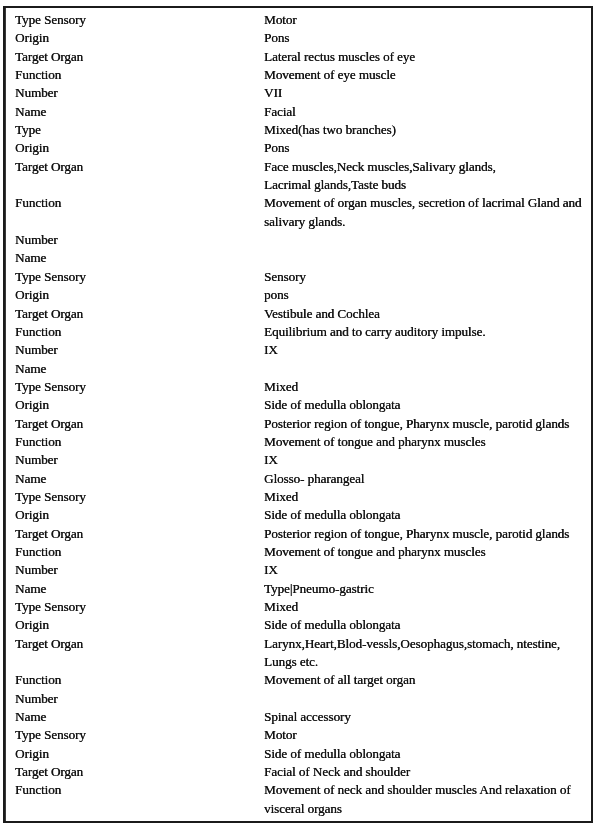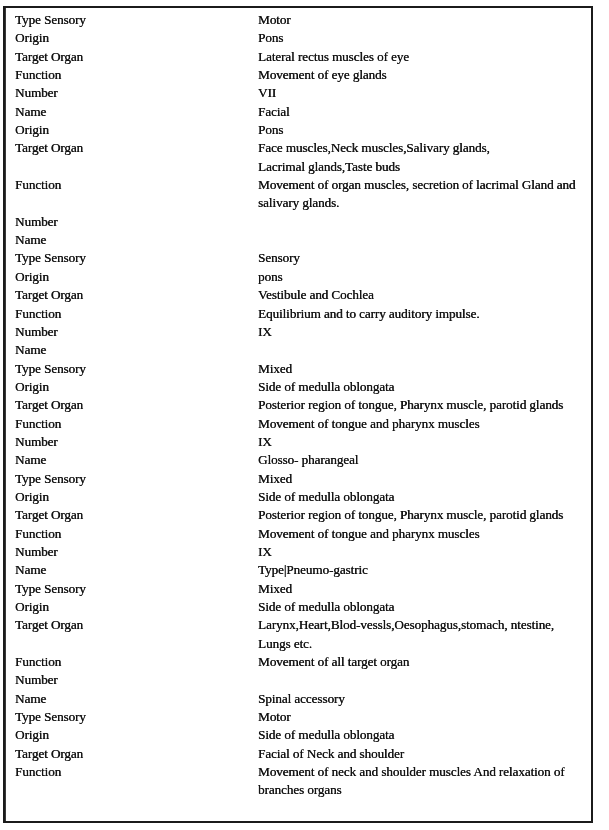--- a/index.html
+++ b/index.html
@@ -36,49 +36,54 @@
     align-items: flex-start;
     gap: 24px;
   }
   .cell-label {
     flex: 0 0 219px;
     max-width: 219px;
   }
   .cell-value {
     flex: 1 1 auto;
     white-space: pre-line;
+    margin-left: 6px;
   }
 </style>
 </head>
 <body>
 
 <div class="sheet" id="table-root">
     <div class="row">
       <div class="cell-label">Type Sensory</div>
       <div class="cell-value">Motor</div>
     </div>
     <div class="row">
       <div class="cell-label">Origin</div>
       <div class="cell-value">Pons</div>
     </div>
     <div class="row">
       <div class="cell-label">Target Organ</div>
       <div class="cell-value">Lateral rectus muscles of eye</div>
     </div>
     <div class="row">
       <div class="cell-label">Function</div>
-      <div class="cell-value">Movement of eye glands</div>
+      <div class="cell-value">Movement of eye muscle</div>
     </div>
     <div class="row">
       <div class="cell-label">Number</div>
       <div class="cell-value">VII</div>
     </div>
     <div class="row">
       <div class="cell-label">Name</div>
       <div class="cell-value">Facial</div>
+    </div>
+    <div class="row">
+      <div class="cell-label">Type</div>
+      <div class="cell-value">Mixed(has two branches)</div>
     </div>
     <div class="row">
       <div class="cell-label">Origin</div>
       <div class="cell-value">Pons</div>
     </div>
     <div class="row">
       <div class="cell-label">Target Organ</div>
       <div class="cell-value">Face muscles,Neck muscles,Salivary glands,
 Lacrimal glands,Taste buds</div>
     </div>
@@ -196,15 +201,15 @@
       <div class="cell-label">Origin</div>
       <div class="cell-value">Side of medulla oblongata</div>
     </div>
     <div class="row">
       <div class="cell-label">Target Organ</div>
       <div class="cell-value">Facial of Neck and shoulder</div>
     </div>
     <div class="row">
       <div class="cell-label">Function</div>
       <div class="cell-value">Movement of neck and shoulder muscles And relaxation of
-branches organs</div>
+visceral organs</div>
     </div>
   </div>
 
 </body></html>

